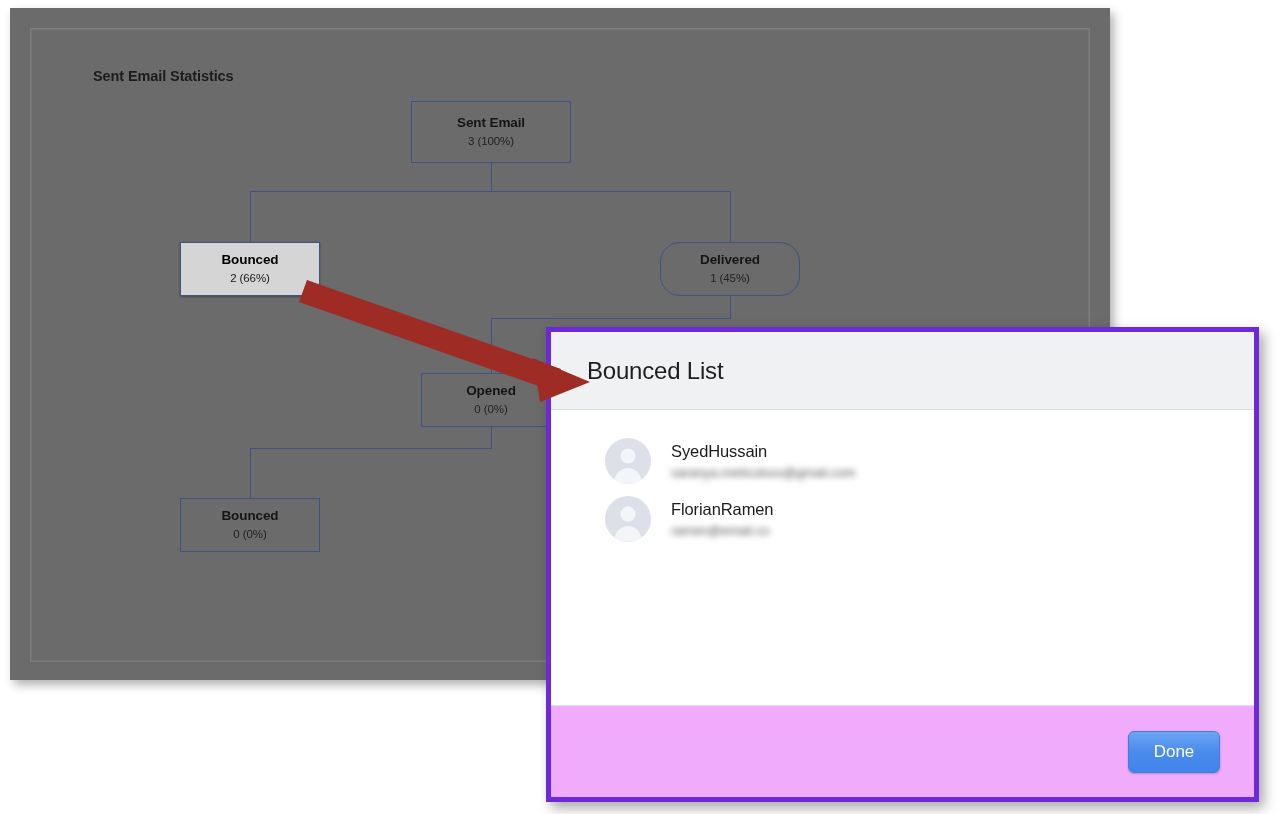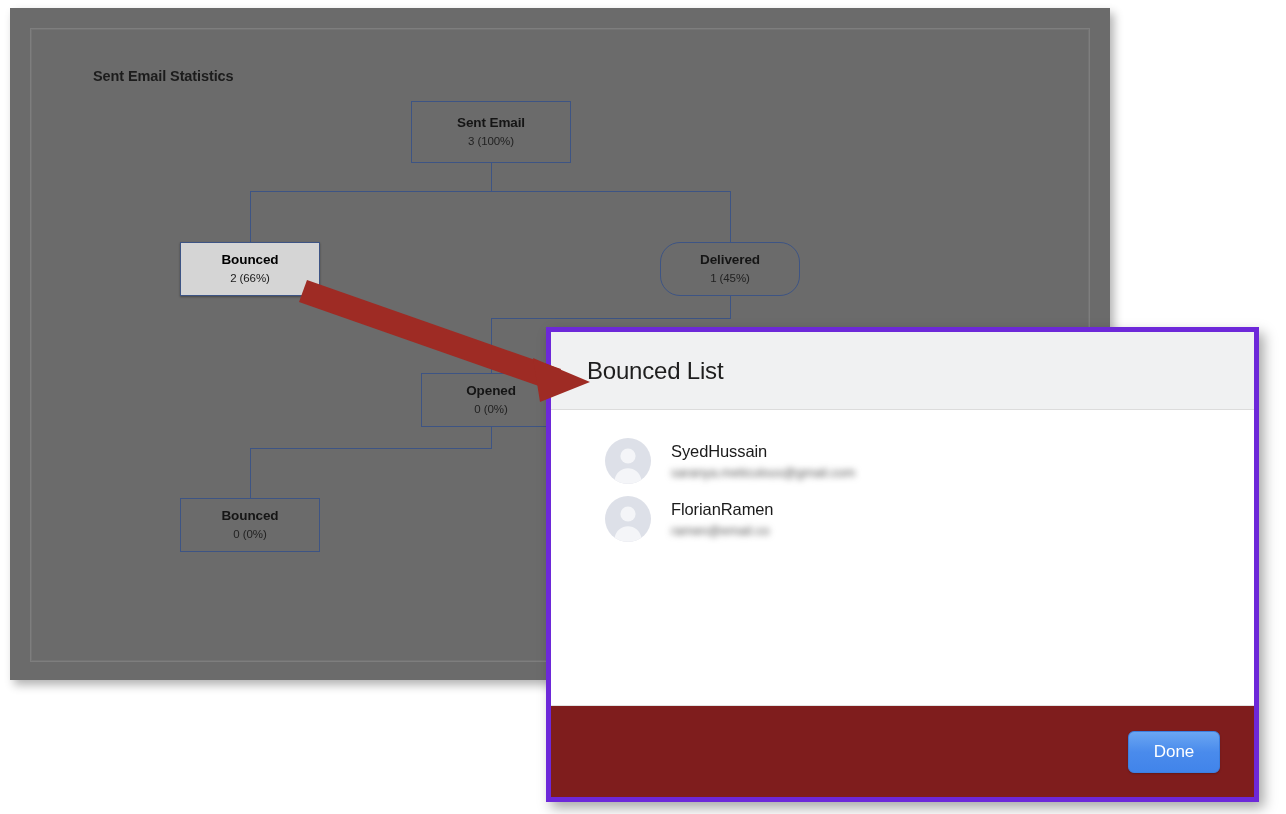--- a/index.html
+++ b/index.html
@@ -106,21 +106,21 @@
     font-size:16.5px;color:#1b1b1b;line-height:1.35;letter-spacing:-.1px;
   }
   .user-email{
     font-size:13px;color:#555555;line-height:1.4;margin-top:2px;
     filter:blur(3.4px);
     user-select:none;
   }
   .modal-footer{
     flex:0 0 92px;height:92px;
     border-top:1px solid #e2e2e2;
-    background:#7f1d1d;
+    background:#f0abfc;
     display:flex;align-items:center;justify-content:flex-end;
     padding-right:34px;box-sizing:border-box;
   }
   .btn-done{
     min-width:92px;height:42px;
     padding:0 22px;
     border:1px solid #3c7fe0;
     border-radius:6px;
     background:linear-gradient(to bottom,#6aa6f2 0%,#4a8bec 50%,#4184ea 100%);
     color:#ffffff;font-size:17px;font-family:inherit;

